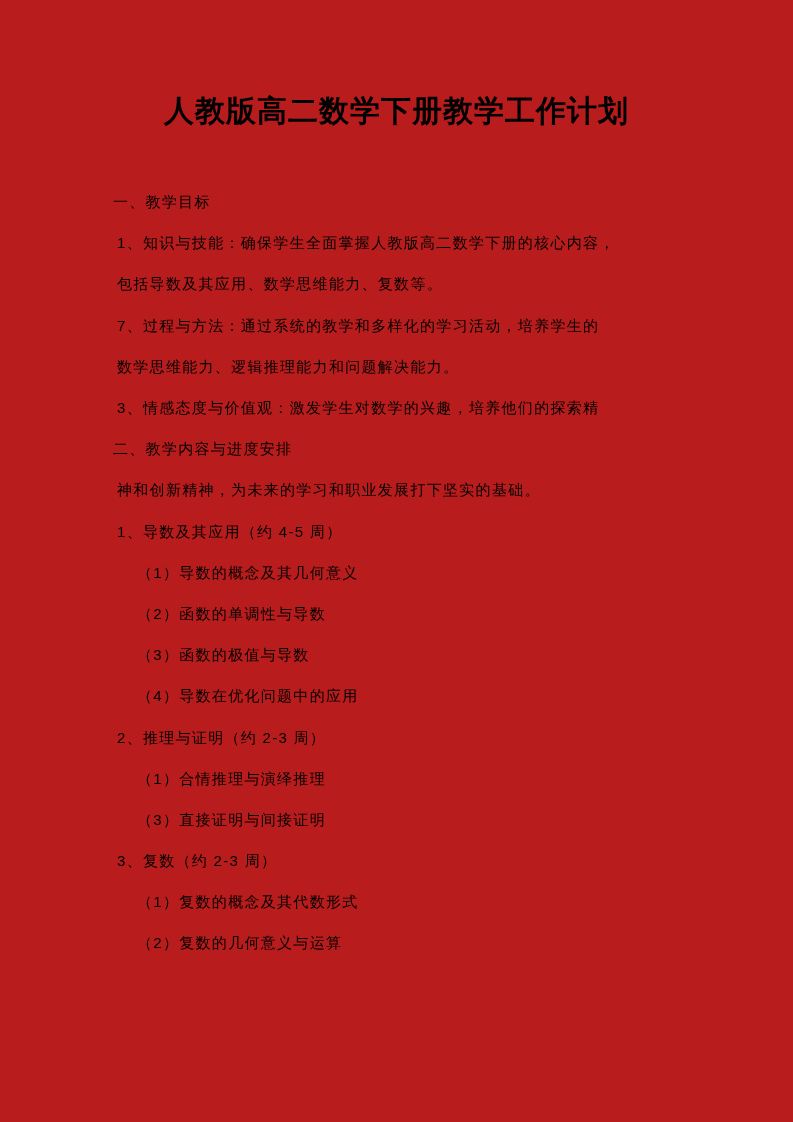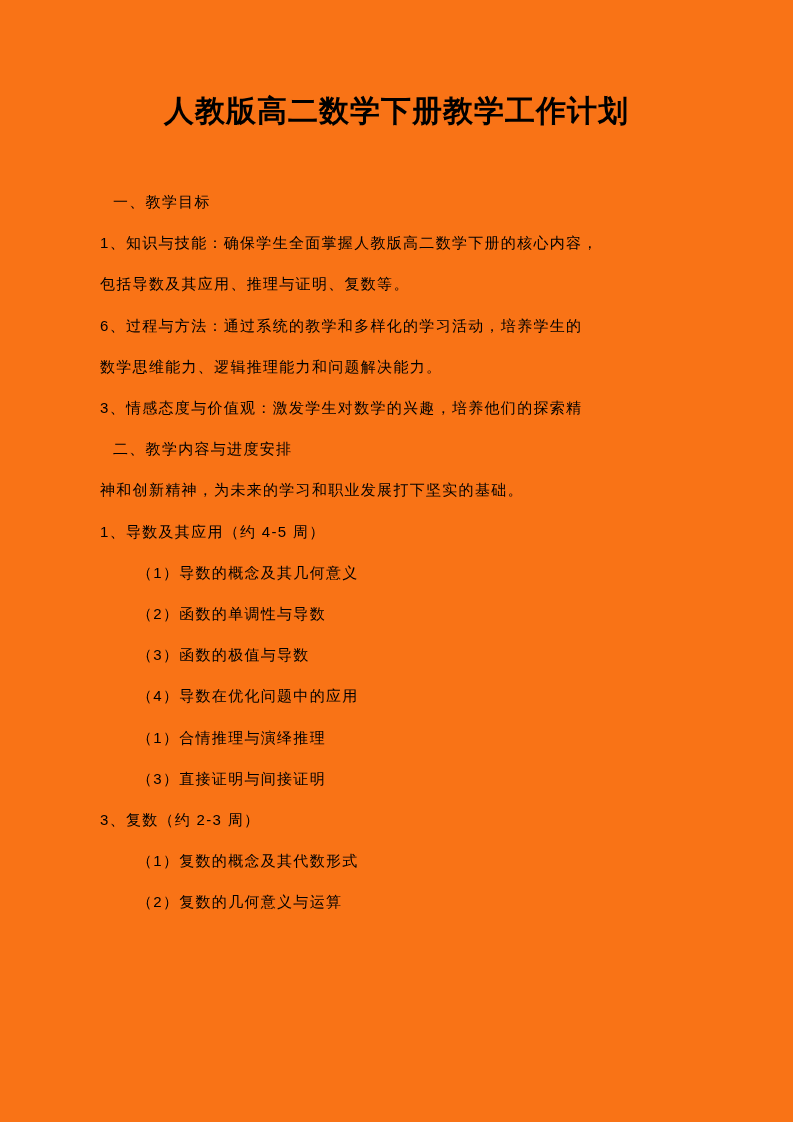--- a/index.html
+++ b/index.html
@@ -4,21 +4,21 @@
 <style>
   html, body {
     margin: 0;
     padding: 0;
     background: #ffffff;
   }
   .page {
     position: relative;
     width: 793px;
     height: 1122px;
-    background: #f97316;
+    background: #b91c1c;
     overflow: hidden;
     font-family: "Liberation Sans", "DejaVu Sans", sans-serif;
     color: #000000;
   }
   .doc-title {
     position: absolute;
     top: 88px;
     left: 0;
     width: 793px;
     height: 46px;
@@ -42,40 +42,41 @@
     align-items: center;
     font-size: 15px;
     letter-spacing: 1.3px;
     white-space: nowrap;
     font-weight: 400;
   }
   
   .text-line.section { padding-left: 13px; }
   
   .text-line.sub { padding-left: 7px; margin-left: 30px; }
-  .text-line.flush { padding-left: 0; }
+  .text-line.flush { padding-left: 0; margin-left: 17px; }
 </style>
 </head>
 <body>
 
 <div class="page">
   <div class="doc-title">人教版高二数学下册教学工作计划</div>
   <div class="doc-body">
       <div class="text-line section">一、教学目标</div>
       <div class="text-line flush">1、知识与技能：确保学生全面掌握人教版高二数学下册的核心内容，</div>
-      <div class="text-line flush">包括导数及其应用、推理与证明、复数等。</div>
-      <div class="text-line flush">6、过程与方法：通过系统的教学和多样化的学习活动，培养学生的</div>
+      <div class="text-line flush">包括导数及其应用、数学思维能力、复数等。</div>
+      <div class="text-line flush">7、过程与方法：通过系统的教学和多样化的学习活动，培养学生的</div>
       <div class="text-line flush">数学思维能力、逻辑推理能力和问题解决能力。</div>
       <div class="text-line flush">3、情感态度与价值观：激发学生对数学的兴趣，培养他们的探索精</div>
       <div class="text-line section">二、教学内容与进度安排</div>
       <div class="text-line flush">神和创新精神，为未来的学习和职业发展打下坚实的基础。</div>
       <div class="text-line flush">1、导数及其应用（约 4-5 周）</div>
       <div class="text-line sub">（1）导数的概念及其几何意义</div>
       <div class="text-line sub">（2）函数的单调性与导数</div>
       <div class="text-line sub">（3）函数的极值与导数</div>
       <div class="text-line sub">（4）导数在优化问题中的应用</div>
+      <div class="text-line flush">2、推理与证明（约 2-3 周）</div>
       <div class="text-line sub">（1）合情推理与演绎推理</div>
       <div class="text-line sub">（3）直接证明与间接证明</div>
       <div class="text-line flush">3、复数（约 2-3 周）</div>
       <div class="text-line sub">（1）复数的概念及其代数形式</div>
       <div class="text-line sub">（2）复数的几何意义与运算</div>
     </div>
 </div>
 
 </body></html>

